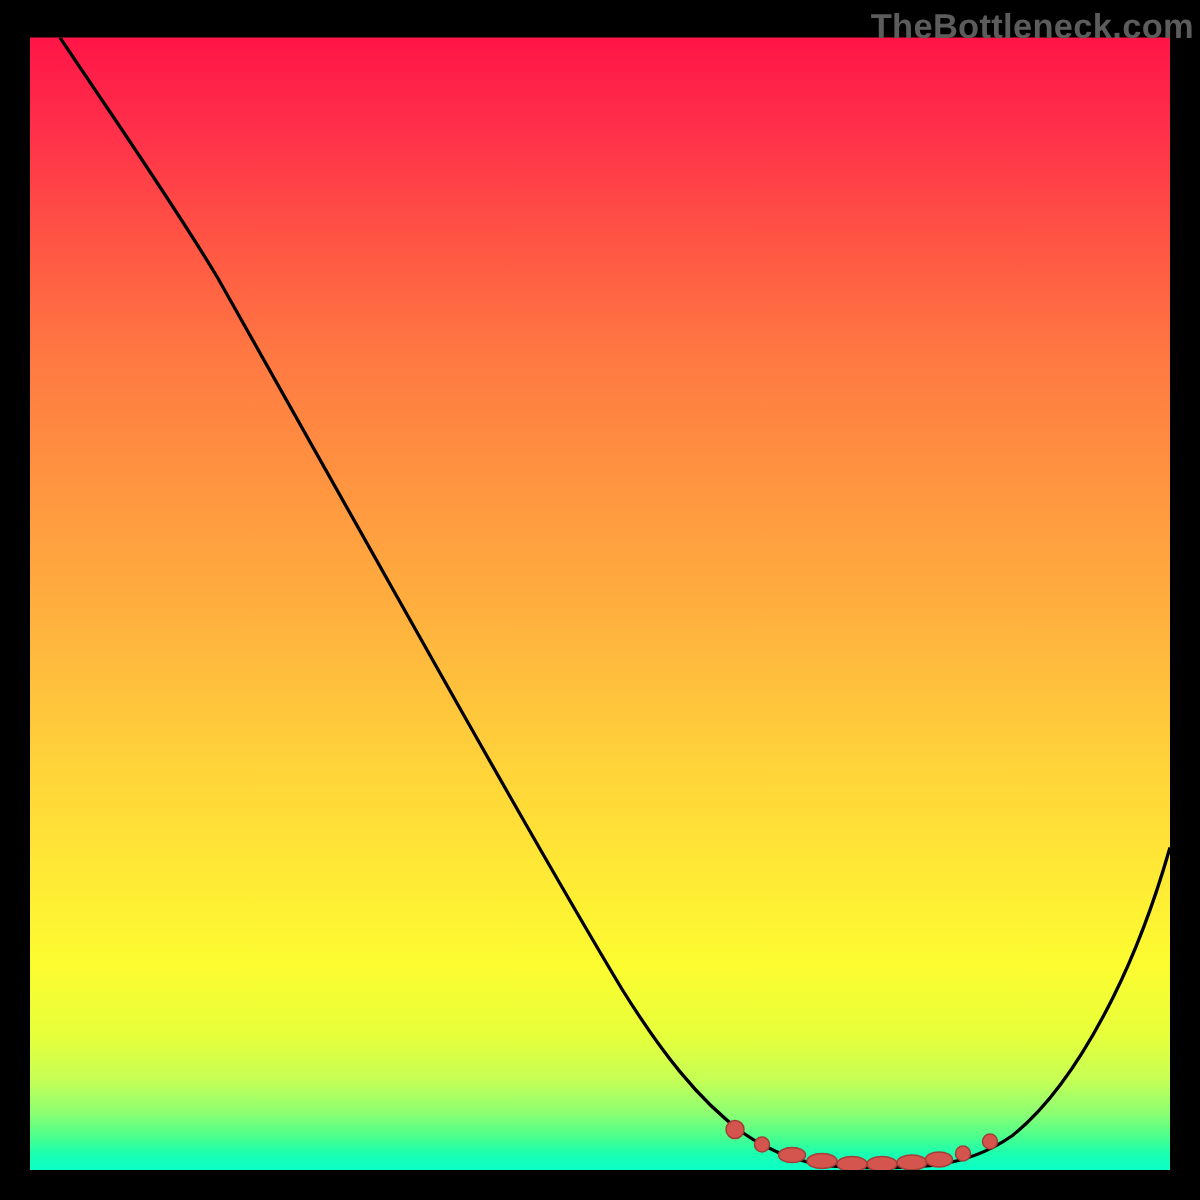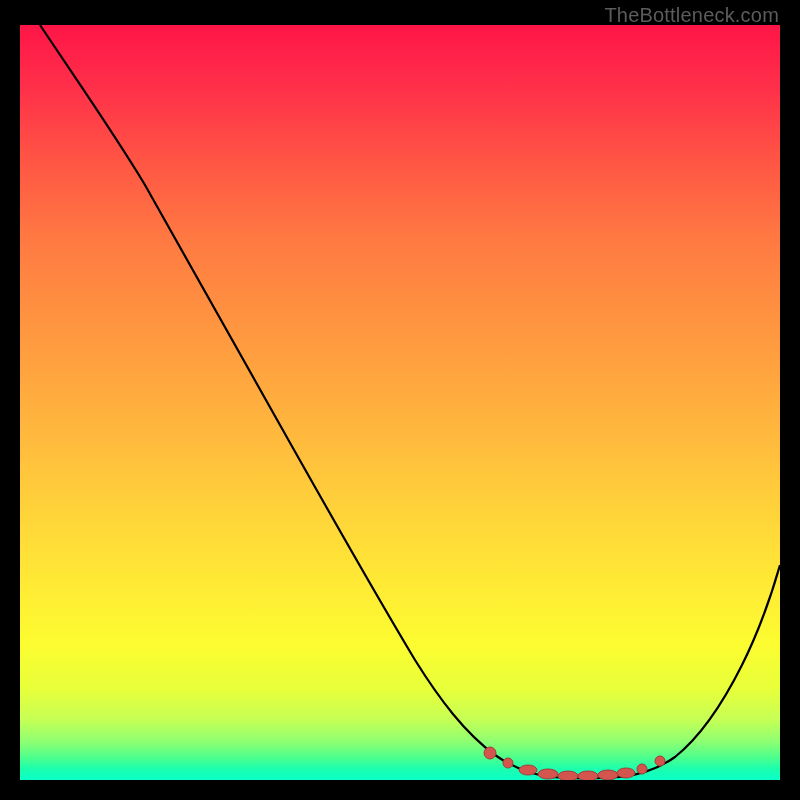--- a/index.html
+++ b/index.html
@@ -12,23 +12,23 @@
     font-family: Arial, Helvetica, sans-serif;
   }
   .canvas {
     position: relative;
     width: 800px;
     height: 800px;
   }
   .watermark {
     position: absolute;
     top: 4px;
-    right: 21px;
-    font-size: 20px;
-    font-weight: 400;
+    right: 4px;
+    font-size: 23px;
+    font-weight: 700;
     color: #5c5c5c;
     letter-spacing: 0.2px;
     z-index: 30;
   }
   .plot-area {
     position: absolute;
     left: 20px;
     top: 25px;
     width: 760px;
     height: 755px;

